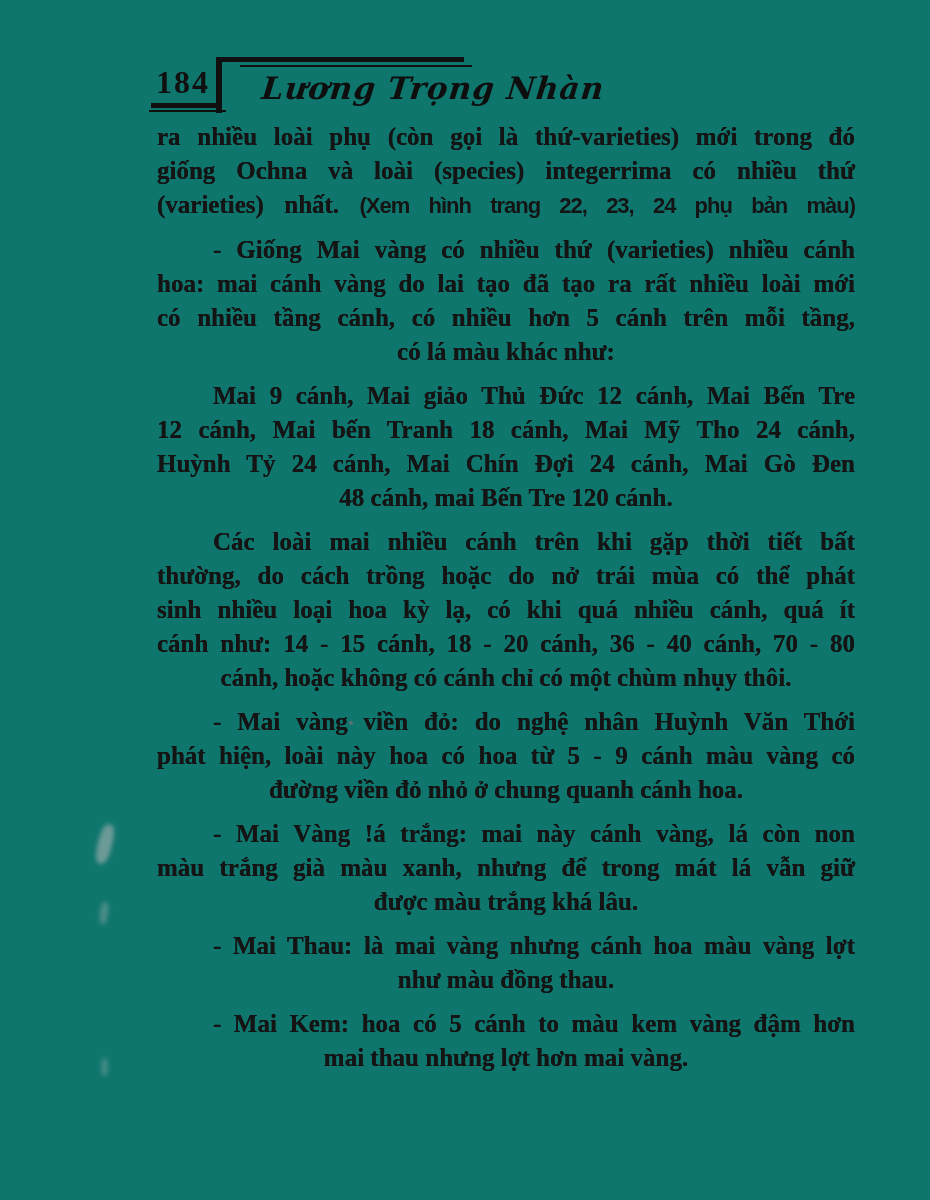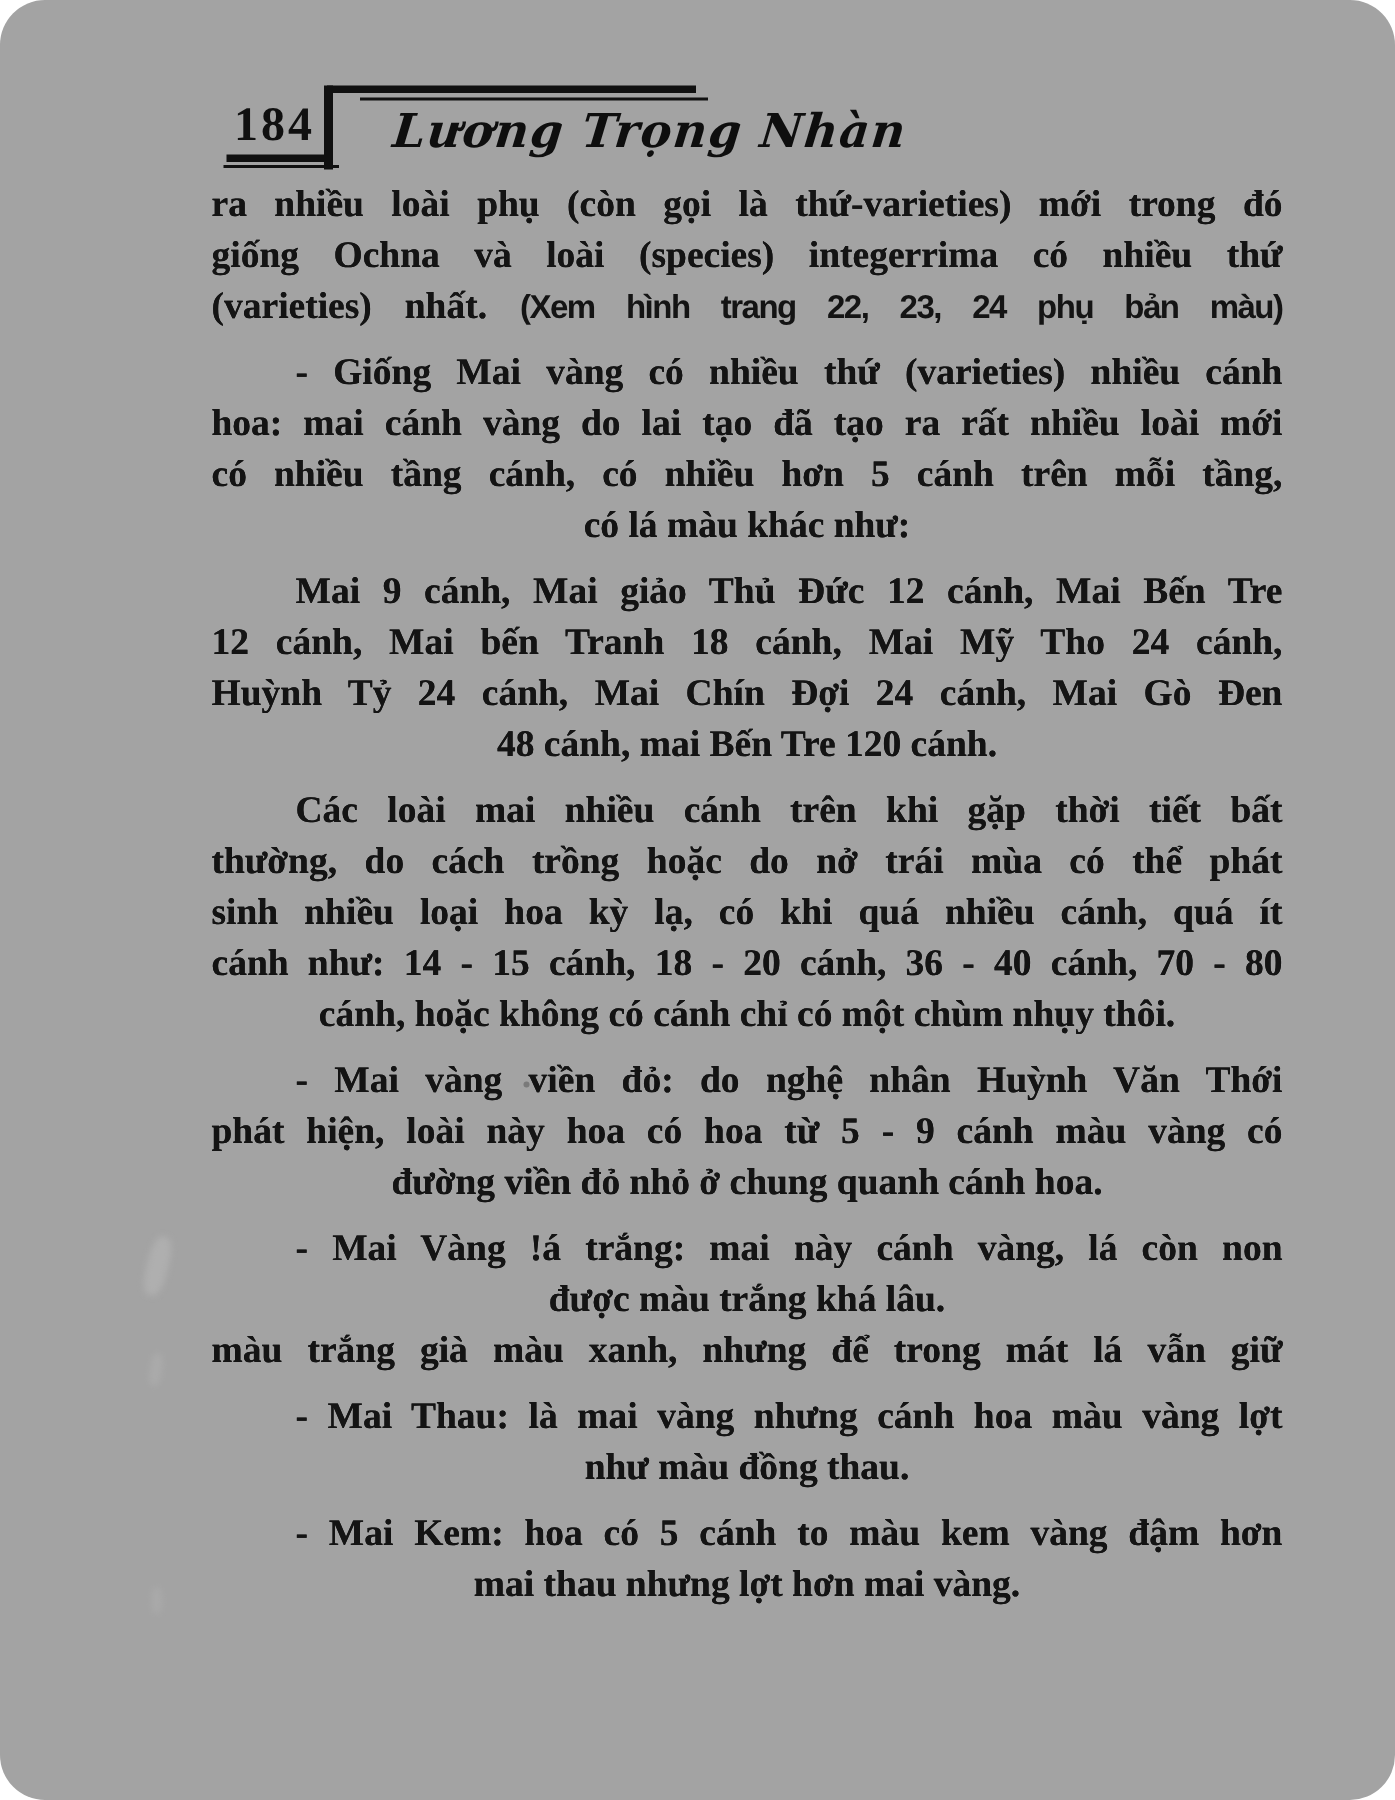--- a/index.html
+++ b/index.html
@@ -5,22 +5,21 @@
   html, body { margin: 0; padding: 0; }
   body {
     width: 930px; height: 1200px;
     background: #ffffff;
     position: relative;
     overflow: hidden;
     font-family: "Liberation Serif", serif;
   }
   #page {
     position: absolute; inset: 0;
-    background: #a3a3a3;
-    border-radius: 30px;
+    background: #0f766e;
   }
 
   
   #header { position: absolute; left: 0; top: 0; width: 930px; height: 130px; }
   #page-number {
     position: absolute; left: 156px; top: 64px;
     font-family: "Liberation Serif", serif;
     font-size: 32px; font-weight: 700; color: #101010;
     letter-spacing: 2px;
   }
@@ -41,21 +40,21 @@
   }
 
   
   #page-body {
     position: absolute; left: 141px; top: 120px; width: 714px;
     font-family: "Liberation Serif", serif;
     font-size: 25px; font-weight: 700;
     line-height: 34px; color: #141414;
     text-shadow: 0 0 0.4px #141414;
   }
-  .para { margin: 0 0 10px 0; }
+  .para { margin: 0 0 10px 16px; }
   .line { text-align: center; white-space: normal; }
   .line.just { text-align: justify; text-align-last: justify; text-justify: inter-word; }
   .line.first { text-indent: 56px; }
   .note {
     font-family: "Liberation Sans", sans-serif;
     font-size: 22px; font-weight: 700;
     letter-spacing: -1px;
     text-shadow: none;
   }
 
@@ -106,22 +105,22 @@
         <div class="line just"><span>cánh như: 14 - 15 cánh, 18 - 20 cánh, 36 - 40 cánh, 70 - 80</span></div>
         <div class="line"><span>cánh, hoặc không có cánh chỉ có một chùm nhụy thôi.</span></div>
       </div>
       <div class="para">
         <div class="line just first"><span>- Mai vàng viền đỏ: do nghệ nhân Huỳnh Văn Thới</span></div>
         <div class="line just"><span>phát hiện, loài này hoa có hoa từ 5 - 9 cánh màu vàng có</span></div>
         <div class="line"><span>đường viền đỏ nhỏ ở chung quanh cánh hoa.</span></div>
       </div>
       <div class="para">
         <div class="line just first"><span>- Mai Vàng !á trắng: mai này cánh vàng, lá còn non</span></div>
+        <div class="line just"><span>màu trắng già màu xanh, nhưng để trong mát lá vẫn giữ</span></div>
         <div class="line"><span>được màu trắng khá lâu.</span></div>
-        <div class="line just"><span>màu trắng già màu xanh, nhưng để trong mát lá vẫn giữ</span></div>
       </div>
       <div class="para">
         <div class="line just first"><span>- Mai Thau: là mai vàng nhưng cánh hoa màu vàng lợt</span></div>
         <div class="line"><span>như màu đồng thau.</span></div>
       </div>
       <div class="para">
         <div class="line just first"><span>- Mai Kem: hoa có 5 cánh to màu kem vàng đậm hơn</span></div>
         <div class="line"><span>mai thau nhưng lợt hơn mai vàng.</span></div>
       </div>
     </div>

